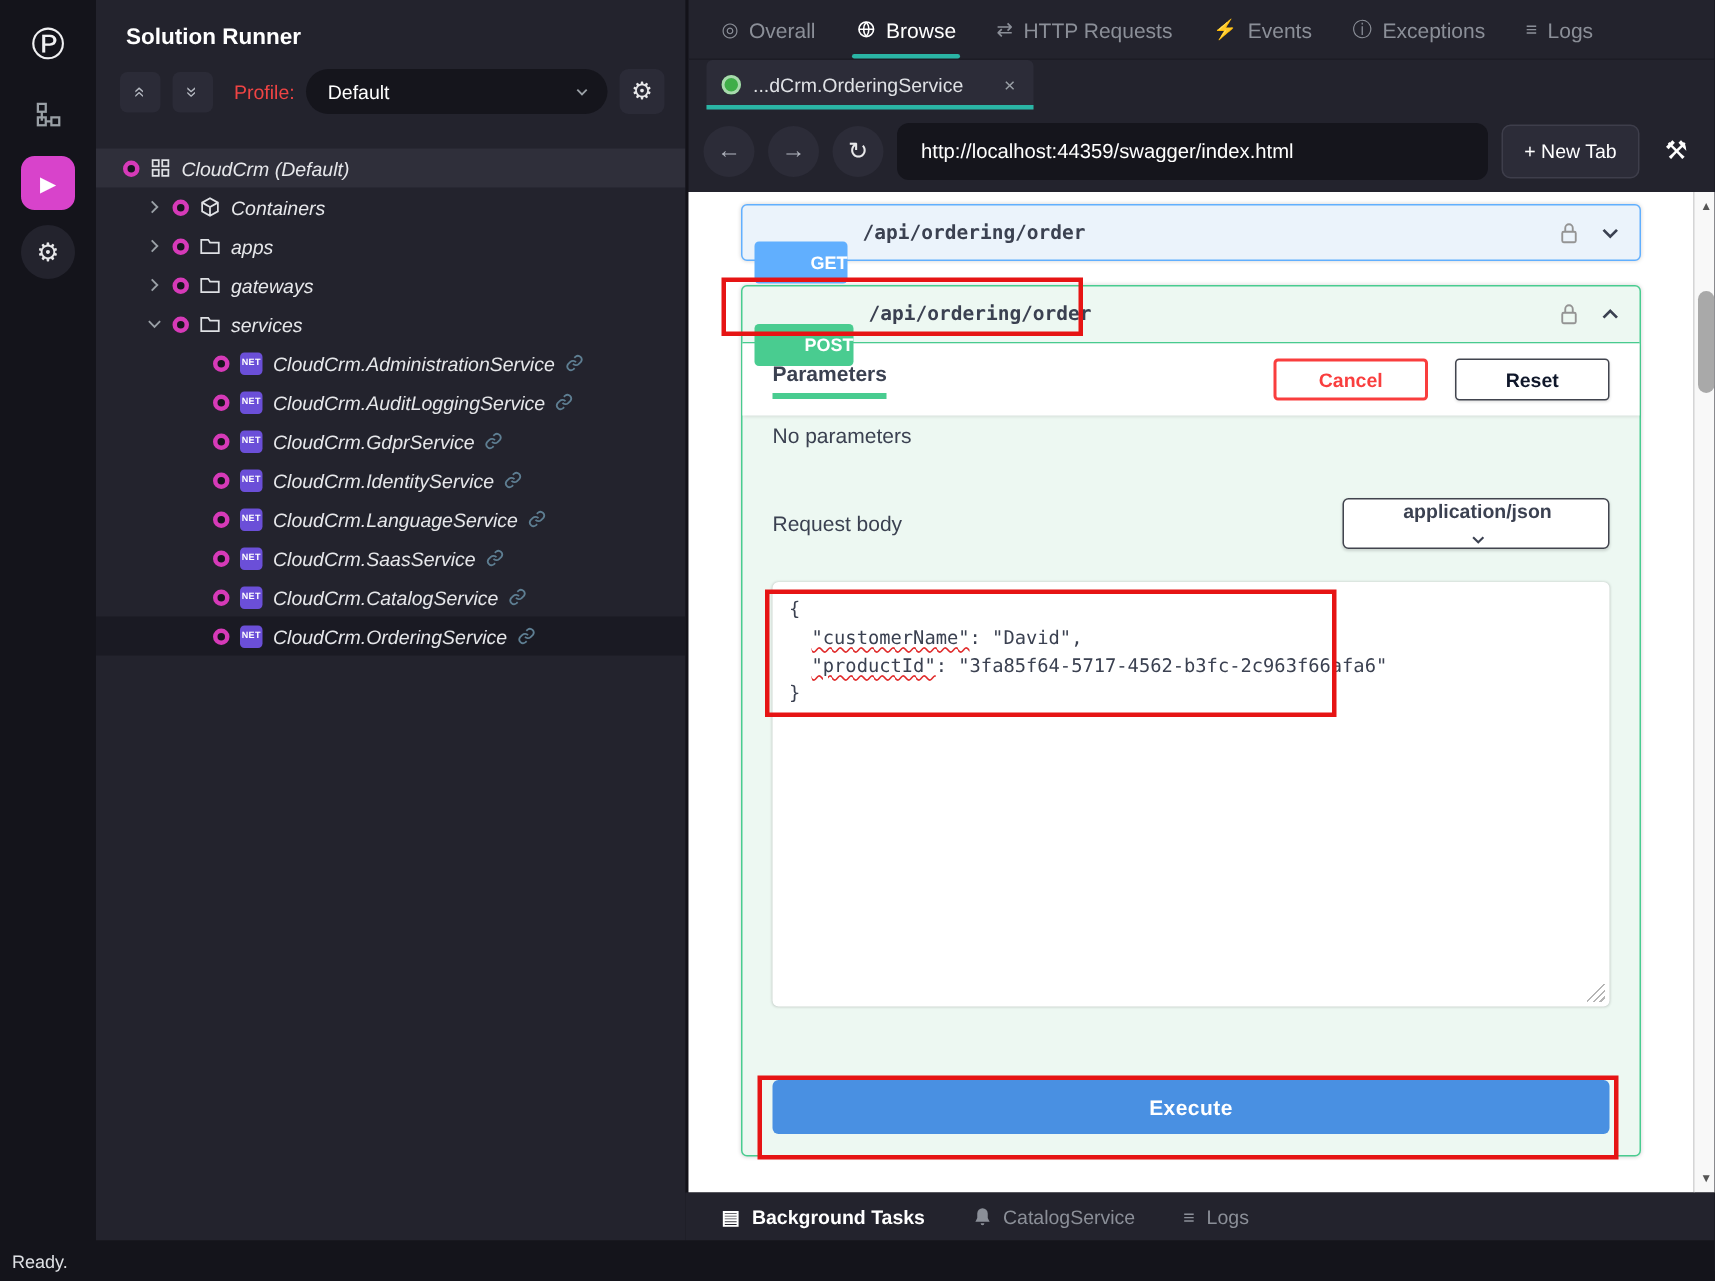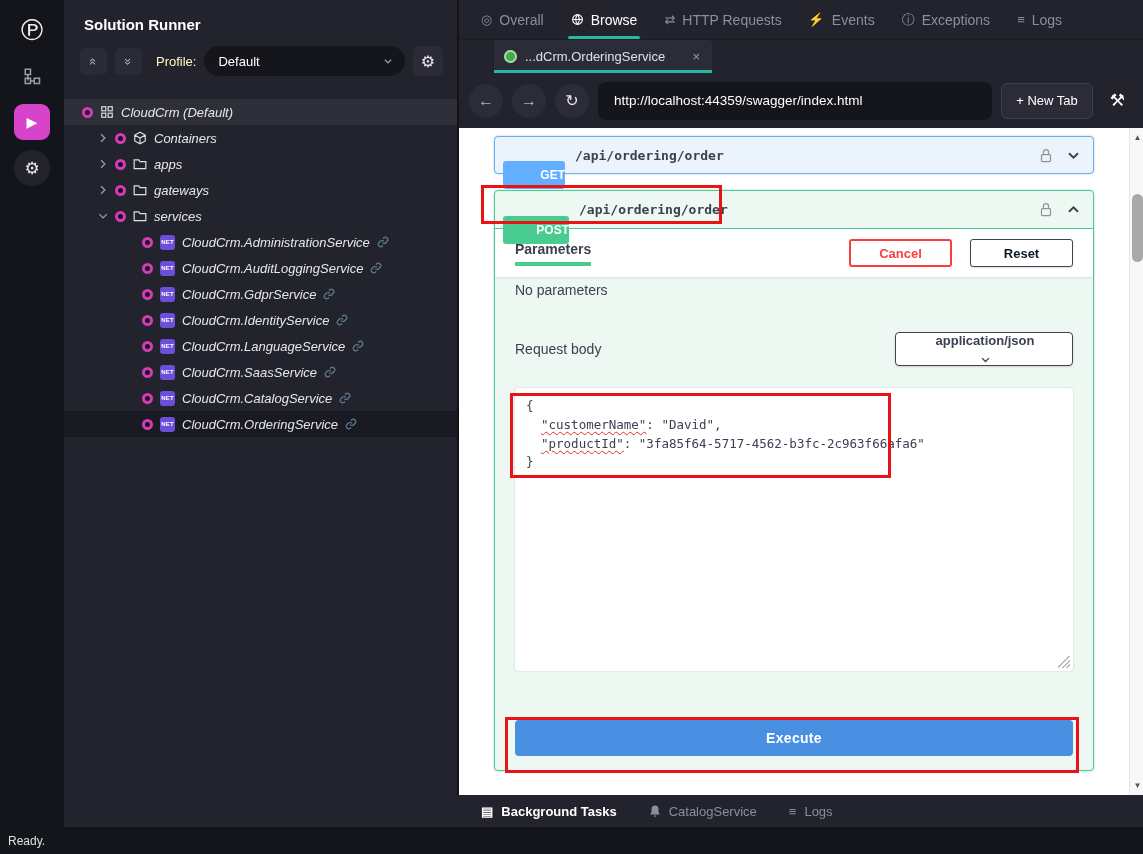--- a/index.html
+++ b/index.html
@@ -15,21 +15,21 @@
   .rail-btn.play { background:#d843cb; color:#fff; font-size:14px; }
   .rail-btn.gearb { background:#23232d; border-radius:50%; color:#e8e8ea; font-size:17px; }
 
   
   .sidebar { position:absolute; left:64px; top:0; width:393px; height:827px; background:#23232d; }
   .sb-title { padding:16px 0 0 20px; color:#fff; font-size:15px; font-weight:bold; }
   .sb-toolbar { display:flex; align-items:center; height:32px; margin:12px 14px 0 16px; gap:8px; }
   .sq-btn { width:27px; height:27px; border-radius:5px; background:#2b2b37; color:#b6bac2;
     display:flex; align-items:center; justify-content:center; font-size:13px; cursor:pointer; }
   .sq-btn .rot { display:inline-block; transform:rotate(90deg); }
-  .profile-label { color:#fef9c3; font-size:13px; margin-left:6px; }
+  .profile-label { color:#ef4444; font-size:13px; margin-left:6px; }
   .profile-select { flex:1; height:30px; background:#15151c; border-radius:15px; display:flex;
     align-items:center; justify-content:space-between; padding:0 12px 0 14px; color:#fff;
     font-size:13px; cursor:pointer; }
   .gear-btn { width:30px; height:30px; border-radius:6px; background:#2b2b37; color:#e8e8ea;
     font-size:16px; display:flex; align-items:center; justify-content:center; cursor:pointer; }
 
   .tree { margin-top:22px; }
   .trow { display:flex; align-items:center; height:26px; gap:7px; color:#e6e7ea; font-size:13px; cursor:pointer; }
   .lvl0 { padding-left:18px; } .lvl1 { padding-left:34px; } .lvl2 { padding-left:78px; }
   .trow.root-hl { background:#2f2f3a; }
@@ -45,21 +45,21 @@
     border-left:2px solid #131219; }
   .htabs { display:flex; align-items:center; height:40px; padding-left:22px; gap:27px;
     border-bottom:1px solid #1c1c25; }
   .htab { display:flex; align-items:center; gap:7px; color:#8b8f98; font-size:14px;
     height:100%; position:relative; cursor:pointer; }
   .htab .ticon { font-size:13px; }
   .htab.active { color:#fff; }
   .htab.active::after { content:""; position:absolute; left:-3px; right:-3px; bottom:0; height:3px;
     background:#2ab5a5; border-radius:2px; }
 
-  .btab-row { height:33px; display:flex; align-items:flex-end;margin-left:23px; }
+  .btab-row { height:33px; display:flex; align-items:flex-end; }
   .btab { margin-left:12px; width:218px; height:33px; background:#2c2c38; display:flex; align-items:center;
     gap:8px; padding:0 10px; position:relative; border-radius:4px 4px 0 0; cursor:pointer; }
   .btab::after { content:""; position:absolute; left:0; right:0; bottom:0; height:3px; background:#2ab5a5; }
   .favicon { width:13px; height:13px; min-width:13px; border-radius:50%; background:#3fae49;
     box-shadow: inset 0 0 0 2px rgba(255,255,255,.55); }
   .btab-title { color:#dfe1e5; font-size:13px; white-space:nowrap; overflow:hidden; flex:1; }
   .btab-close { color:#9aa0a6; font-size:13px; padding:0 2px; cursor:pointer; }
 
   .btoolbar { height:55px; display:flex; align-items:center; padding:0 10px; gap:9px; }
   .navbtn { width:34px; height:34px; min-width:34px; border-radius:50%; background:#2c2c38; color:#aeb2bb;

